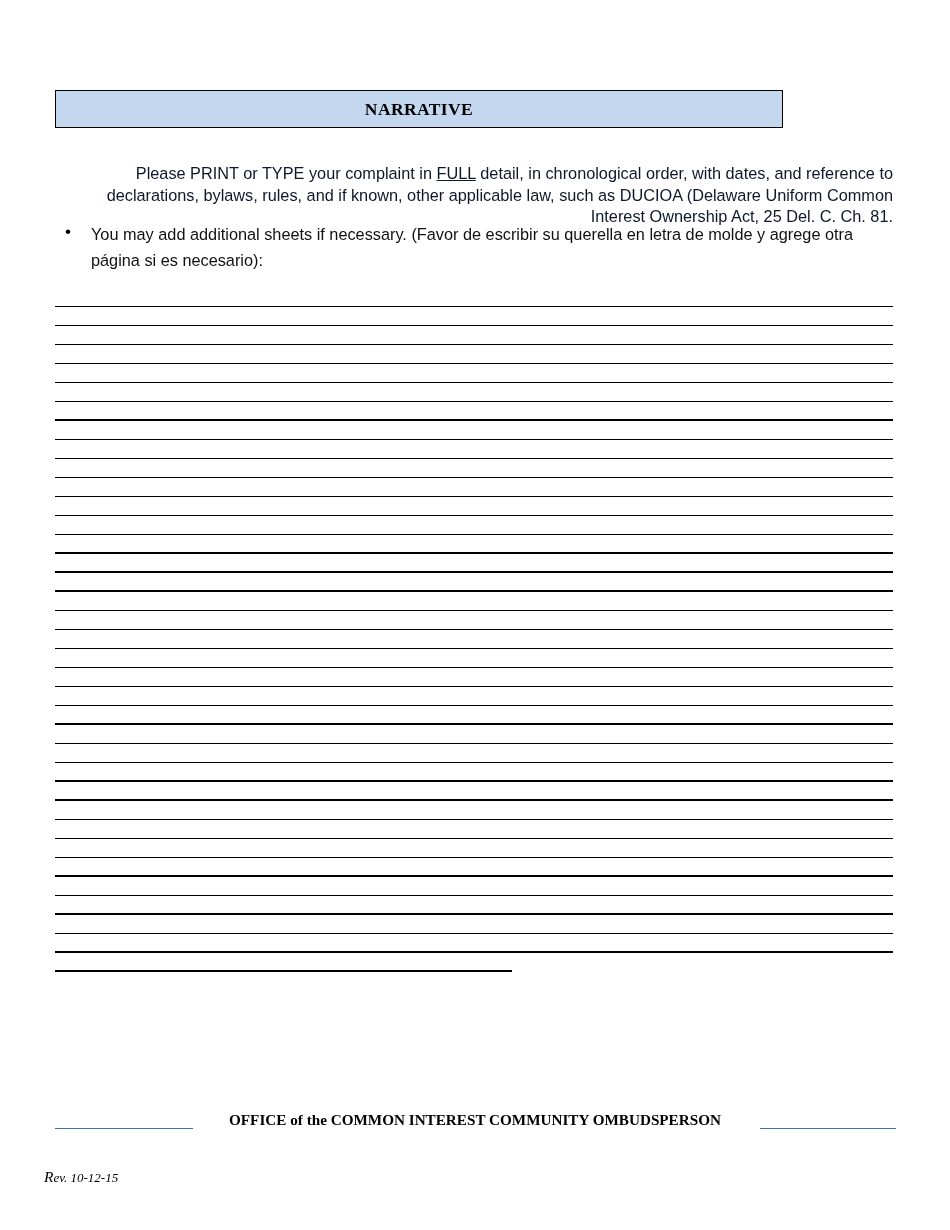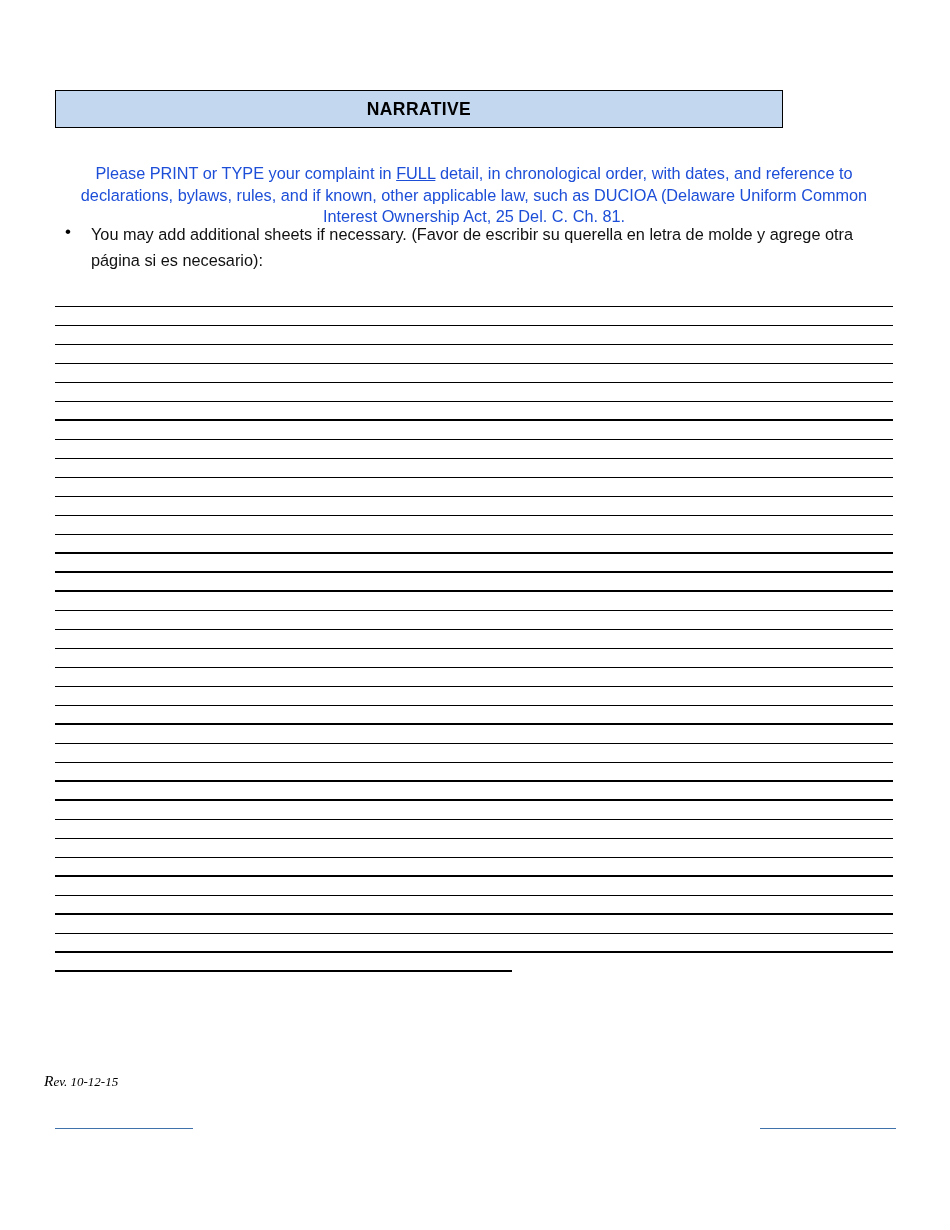--- a/index.html
+++ b/index.html
@@ -32,37 +32,37 @@
     width: 728px;
     height: 38px;
     background: #c3d7ef;
     border: 1.5px solid #000000;
     box-sizing: border-box;
     display: flex;
     align-items: center;
     justify-content: center;
   }
   .banner-title {
-    font-family: Liberation Sans, sans-serif;
+    font-family: Liberation Serif, serif;
     font-size: 17.5px;
     font-weight: bold;
     letter-spacing: 0.4px;
     color: #000000;
   }
 
   
   .intro {
     position: absolute;
     left: 55px;
     top: 147px;
     width: 838px;
     font-size: 16.3px;
     line-height: 21.5px;
-    color: #1d4ed8;
-    text-align: center;
+    color: #0f172a;
+    text-align: right;
   }
   .intro .underline {
     text-decoration: underline;
   }
 
   
   .bullet-row {
     position: absolute;
     left: 63px;
     top: 221px;
@@ -113,21 +113,21 @@
   }
   .rule.short::after {
     width: 457px;
     height: 1.6px;
   }
 
   
   .footer-rev {
     position: absolute;
     left: 44px;
-    top: 1072px;
+    top: 1168px;
     font-family: "Liberation Serif", serif;
     font-style: italic;
     font-size: 13px;
     color: #000000;
     white-space: nowrap;
   }
   .footer-rev .cap {
     font-size: 15.5px;
   }
   .footer-blue-left {
@@ -215,15 +215,16 @@
       <div class="rule"></div>
       <div class="rule thick"></div>
       <div class="rule short"></div>
     </div>
 
   <div class="footer-rev"><span class="cap">R</span><span>ev. 10-12-15</span></div>
   <div class="footer-blue-left"></div>
   <div class="footer-blue-right"></div>
 
   <div class="footer-center">
+    <span>OFFICE  of the COMMON INTEREST COMMUNITY OMBUDSPERSON</span>
   </div>
 
 </div>
 
 </body></html>

